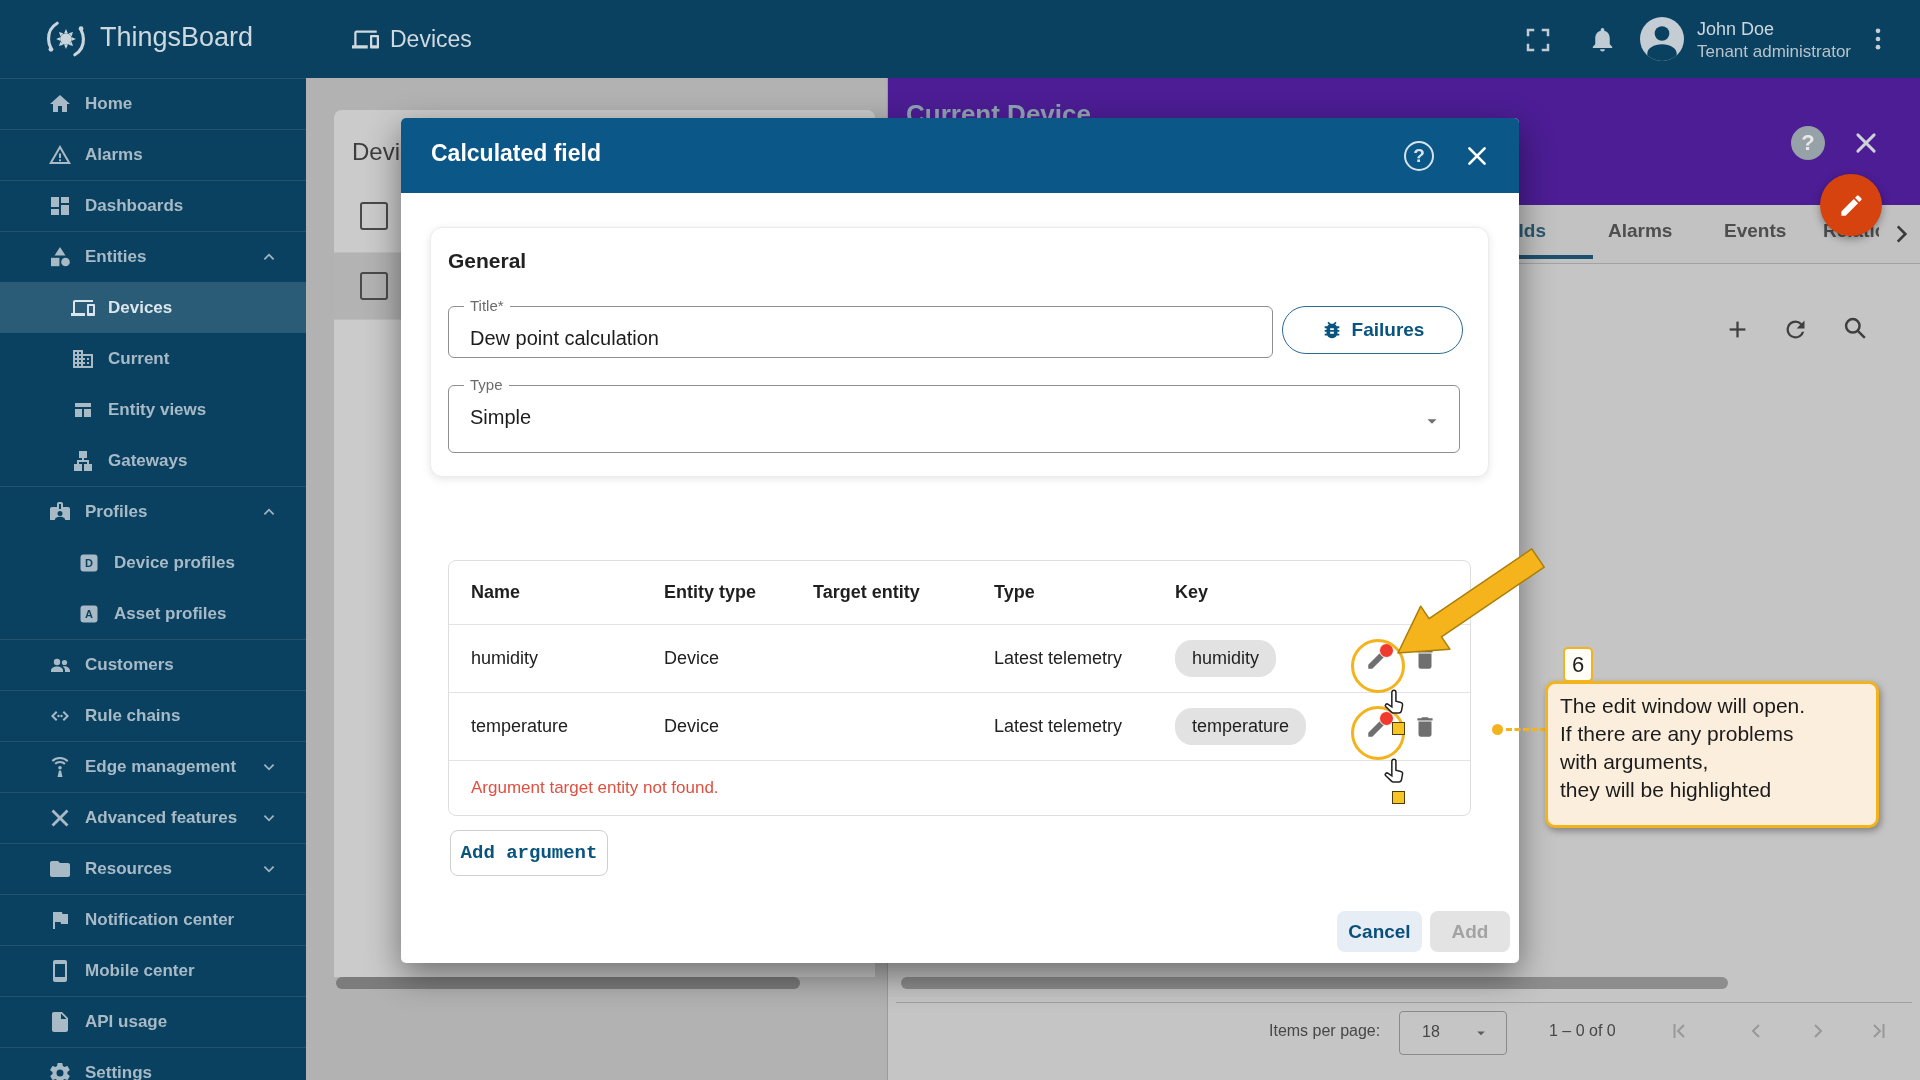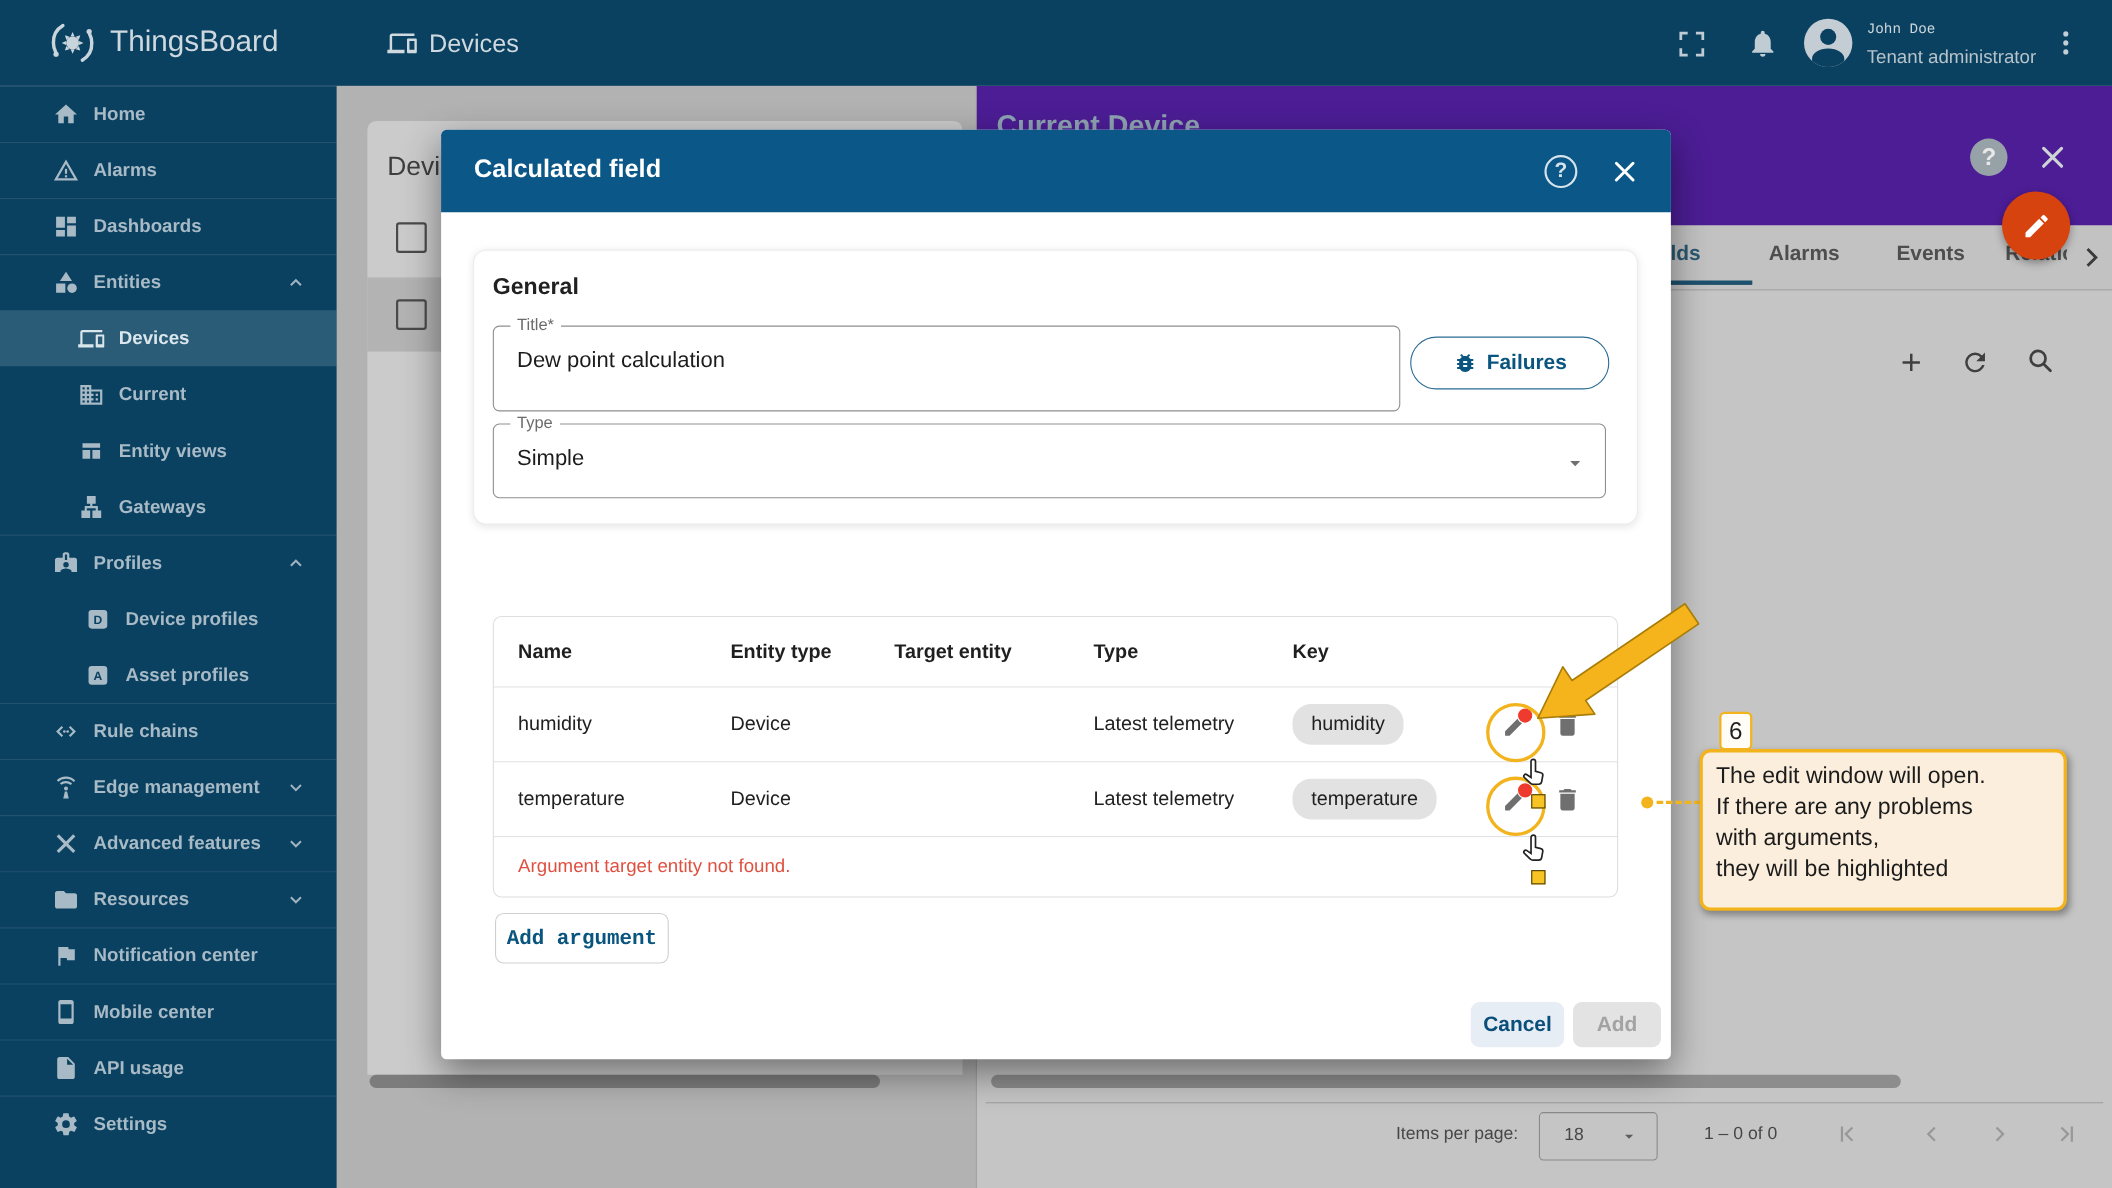--- a/index.html
+++ b/index.html
@@ -14,21 +14,21 @@
   #topbar{position:absolute;left:0;top:0;width:1920px;height:78px;background:var(--app-bar,#0B4160);z-index:40;}
   #logo-icon{left:44px;top:17px;width:44px;height:44px;color:#c9d5dc;}
   #app-name{left:100px;top:22px;font-size:27px;font-weight:500;color:#cdd8df;}
   #breadcrumb{left:352px;top:0;height:78px;display:flex;align-items:center;gap:11px;color:#cfd9df;}
   #breadcrumb .ic{width:27px;height:27px;}
   #breadcrumb-label{font-size:23px;font-weight:500;}
   #fullscreen-btn{left:1523px;top:25px;width:30px;height:30px;color:#bfccd4;}
   #bell-btn{left:1588px;top:24px;width:29px;height:31px;color:#bfccd4;}
   #avatar{left:1640px;top:17px;width:44px;height:44px;border-radius:50%;background:#c4cdd3;color:#0B4160;overflow:hidden;}
   #avatar .ic{width:44px;height:44px;}
-  #user-name{left:1697px;top:19px;font-size:13px;color:#ccd6dd;font-family:Liberation Mono, monospace;}
+  #user-name{left:1697px;top:19px;font-size:18px;color:#ccd6dd;}
   #user-role{left:1697px;top:42px;font-size:17px;color:#b7c3cb;}
   #kebab-btn{left:1864px;top:24px;width:28px;height:30px;color:#c3ced6;}
 
   
   #sidebar{position:absolute;left:0;top:78px;width:306px;height:1002px;background:var(--app-bar,#0B4160);z-index:40;overflow:hidden;}
   .side-item{height:51px;display:flex;align-items:center;gap:13px;padding-left:30px;
              color:#a7bac6;font-size:17px;font-weight:600;cursor:pointer;box-sizing:border-box;}
   .side-item.lvl0{border-top:1px solid rgba(255,255,255,.09);padding-left:48px;}
   .side-item.lvl1{padding-left:71px;}
   .side-item.lvl2{padding-left:77px;}
@@ -74,21 +74,21 @@
 
   .card{position:absolute;left:29px;width:1059px;background:#fff;border:1px solid #ececec;border-radius:12px;box-shadow:0 2px 8px rgba(0,0,0,.10);box-sizing:border-box;}
   #general-card{top:109px;height:250px;}
   #arguments-card{top:375px;height:393px;border:3px solid var(--accent,#F2B31D);border-radius:12px;box-shadow:0 2px 10px rgba(0,0,0,.12);}
   .section-label{position:absolute;font-size:21px;font-weight:700;color:#212121;}
   .req-star{font-weight:400;color:#8a8a8a;font-size:19px;}
 
   .field{position:absolute;border:1px solid #8f8f8f;border-radius:6px;box-sizing:border-box;background:#fff;}
   .field-label{position:absolute;top:-10px;left:15px;background:#fff;padding:0 6px;font-size:15px;color:#6b6b6b;}
   .field-value{position:absolute;left:21px;top:20px;font-size:20px;color:#1c1c1c;}
-  #title-field{left:47px;top:178px;width:825px;height:78px;padding-left:13px;}
+  #title-field{left:47px;top:188px;width:825px;height:52px;padding-left:13px;}
   #type-field{left:47px;top:267px;width:1012px;height:68px;}
   #type-caret{position:absolute;right:16px;top:24px;width:22px;height:22px;color:#6f6f6f;}
 
   #failures-btn{position:absolute;left:881px;top:188px;width:181px;height:48px;border:1.7px solid #2a6b94;border-radius:24px;
                 display:flex;align-items:center;justify-content:center;gap:9px;color:var(--primary,#09557F);box-sizing:border-box;background:#fff;}
   #failures-btn .ic{width:22px;height:22px;}
   #failures-label{font-size:19px;font-weight:600;}
 
   #arg-table{position:absolute;left:47px;top:442px;width:1023px;height:256px;border:1px solid #dedede;border-radius:8px;overflow:hidden;box-sizing:border-box;}
   .trow{display:grid;grid-template-columns:193px 149px 181px 181px 190px 1fr;align-items:center;padding-left:22px;box-sizing:border-box;}
@@ -360,20 +360,31 @@
         <span>Device profiles</span>
       </div>
       <div class="side-item lvl2">
         <span class="si-icon ic">
           <svg viewBox="0 0 24 24">
             <rect x="3.5" y="3.5" width="17" height="17" rx="3"></rect>
             <text x="12" y="16.3" font-size="11" font-weight="bold" text-anchor="middle" fill="#0B4161" font-family="Liberation Sans, sans-serif">A</text>
           </svg>
         </span>
         <span>Asset profiles</span>
+      </div>
+      <div class="side-item lvl0">
+        <span class="si-icon ic">
+          <svg viewBox="0 0 24 24">
+            <circle cx="9" cy="9" r="3.2"></circle>
+            <path d="M9 13.5c-2.7 0-6 1.3-6 3.9V19h12v-1.6c0-2.6-3.3-3.9-6-3.9z"></path>
+            <circle cx="16.5" cy="9.5" r="2.6"></circle>
+            <path d="M16.5 13.2c-.6 0-1.2.07-1.8.2 1.2.9 2.3 2.1 2.3 3.9V19h5v-1.5c0-2.3-3-4.3-5.5-4.3z"></path>
+          </svg>
+        </span>
+        <span>Customers</span>
       </div>
       <div class="side-item lvl0">
         <span class="si-icon ic">
           <svg viewBox="0 0 24 24">
             <path d="M8 7 3 12l5 5 1.4-1.4L5.8 12l3.6-3.6L8 7zm8 0-1.4 1.4 3.6 3.6-3.6 3.6L16 17l5-5-5-5z"></path>
             <circle cx="10.5" cy="12" r="1.2"></circle>
             <circle cx="13.5" cy="12" r="1.2"></circle>
           </svg>
         </span>
         <span>Rule chains</span>

